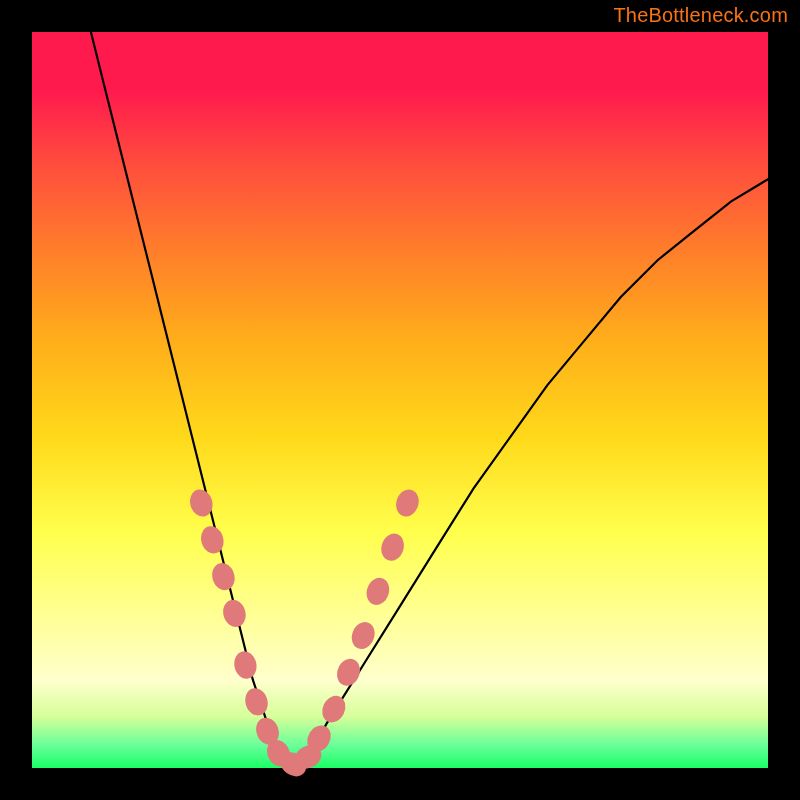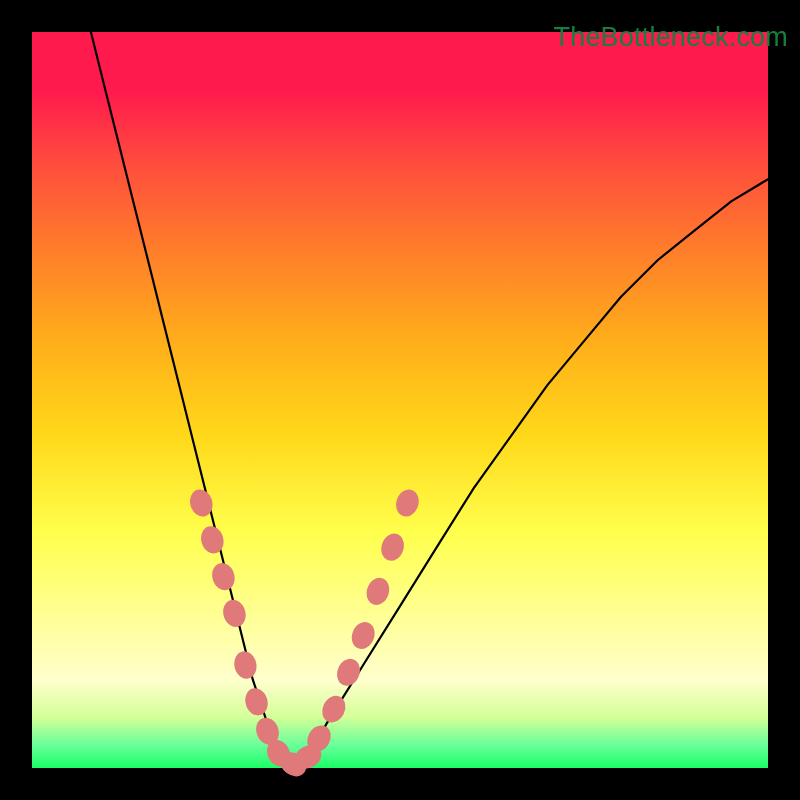--- a/index.html
+++ b/index.html
@@ -27,25 +27,25 @@
       #ffff4d 68%,
       #ffff99 80%,
       #ffffcc 88%,
       #d6ff99 93%,
       #66ff99 97%,
       #1aff66 100%
     );
   }
   .watermark {
     position: absolute;
-    top: 22px;
+    top: 4px;
     right: 12px;
     font-family: Arial, Helvetica, sans-serif;
-    font-size: 27px;
-    color: #15803d;
+    font-size: 20px;
+    color: #f97316;
     letter-spacing: 0.2px;
   }
   svg.curve {
     position: absolute;
     left: 32px;
     top: 32px;
     width: 736px;
     height: 736px;
     overflow: visible;
   }

